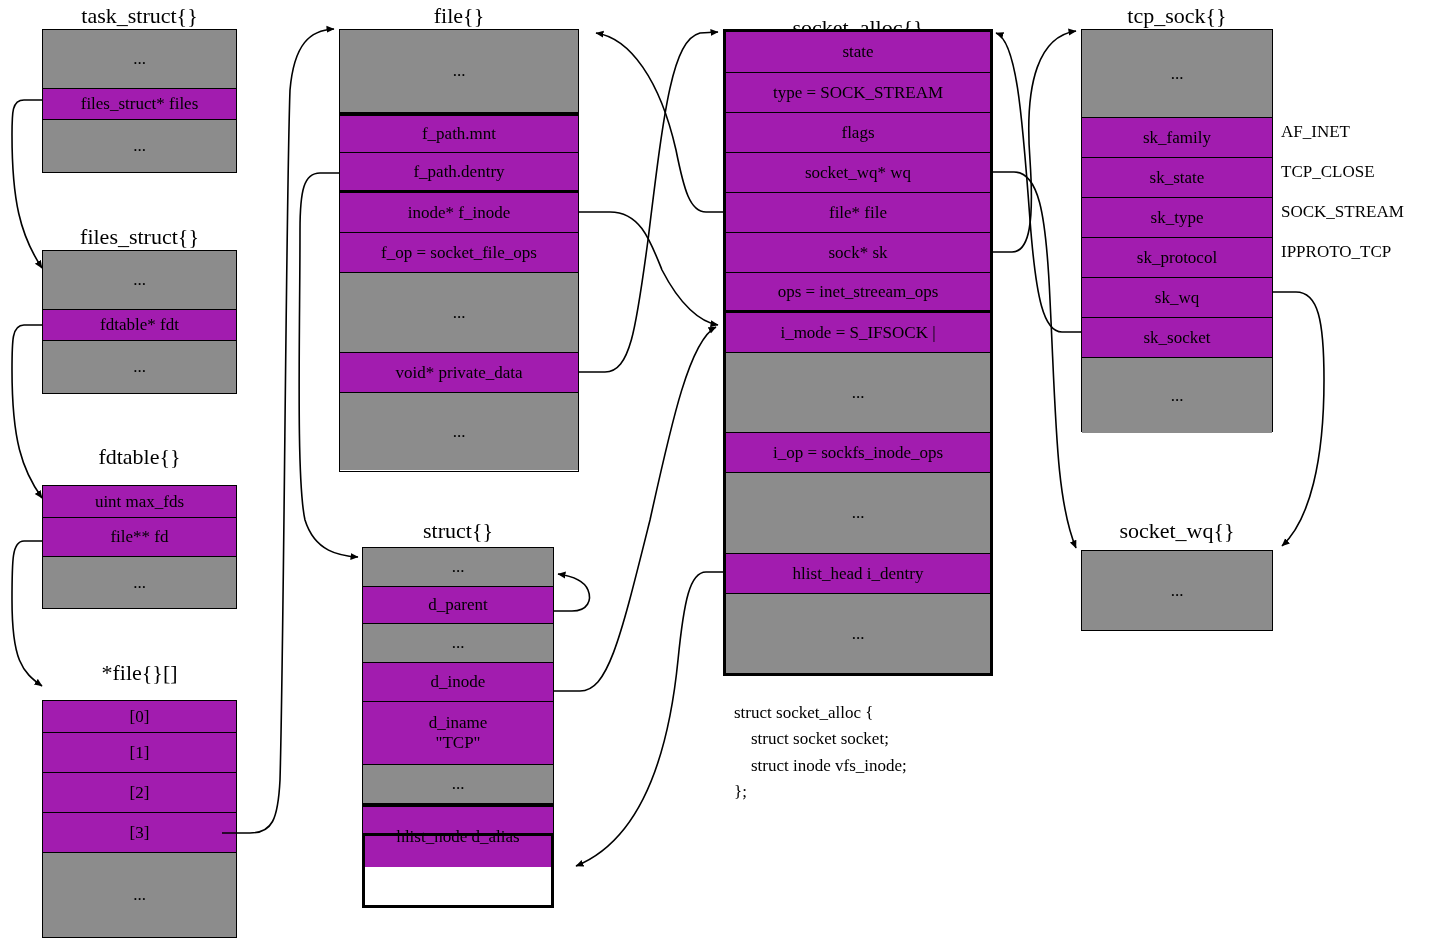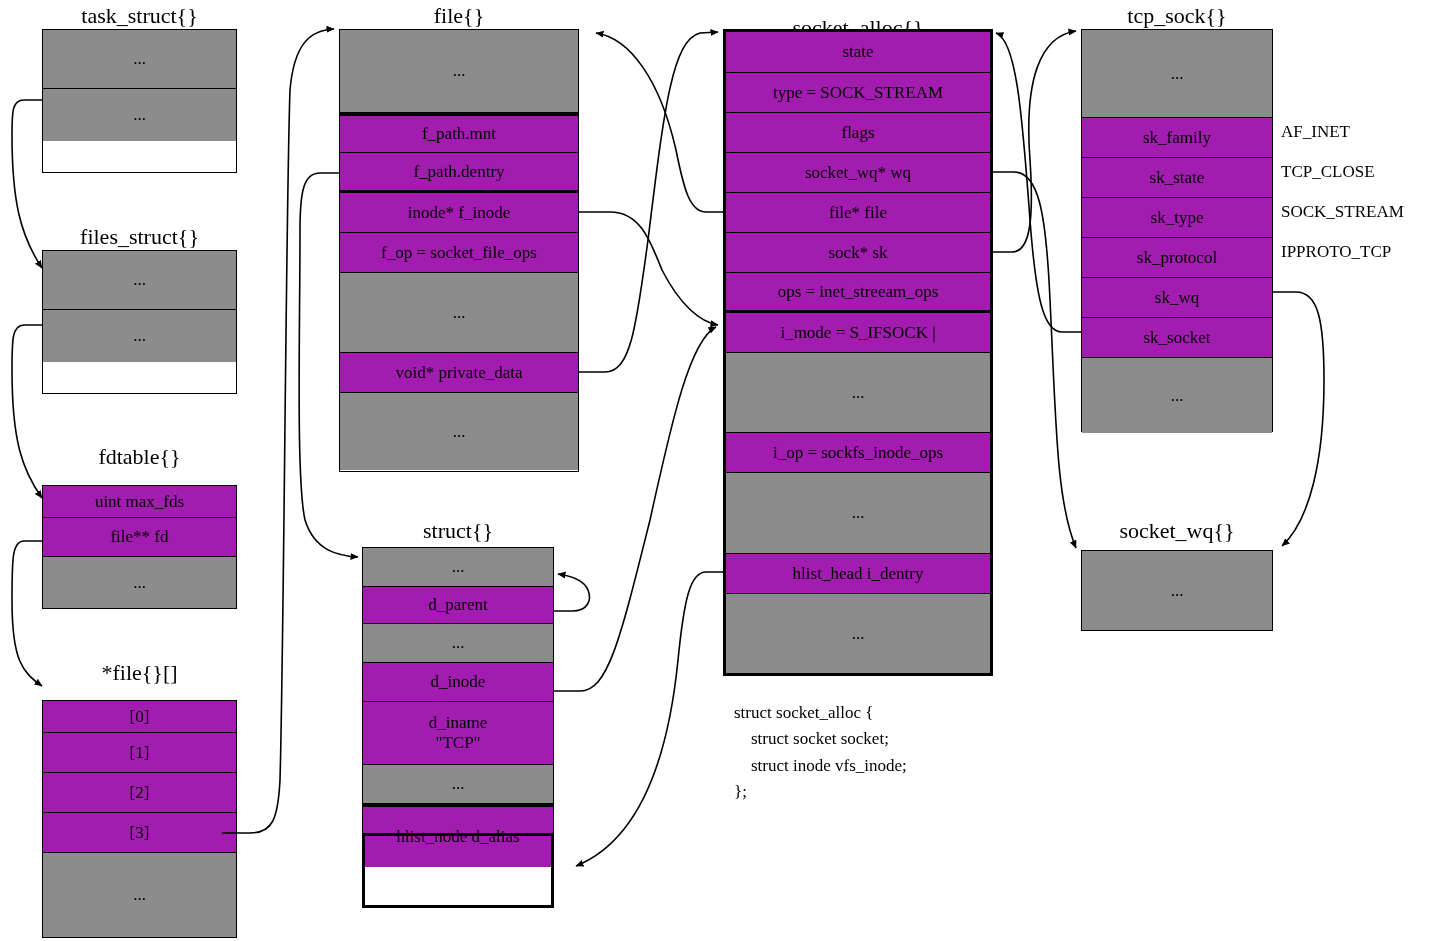--- a/index.html
+++ b/index.html
@@ -90,25 +90,27 @@
   <div class="struct-title" style="left:42px; top:444px; width:195px;">fdtable{}</div>
   <div class="struct-title" style="left:42px; top:660px; width:195px;">*file{}[]</div>
   <div class="struct-title" style="left:339px; top:3px; width:240px;">file{}</div>
   <div class="struct-title" style="left:362px; top:518px; width:192px;">struct{}</div>
   <div class="struct-title" style="left:723px; top:3px; width:270px;margin-top:12px;">socket_alloc{}</div>
   <div class="struct-title" style="left:1081px; top:3px; width:192px;">tcp_sock{}</div>
   <div class="struct-title" style="left:1081px; top:518px; width:192px;">socket_wq{}</div>
 
   <div class="box" style="left:42px; top:29px; width:195px; height:144px;">
     <div class="row gray" style="height:59px;">...</div>
+    <div class="row" style="height:31px;">files_struct* files</div>
     <div class="row gray" style="height:52px;">...</div>
   </div>
 
   <div class="box" style="left:42px; top:250px; width:195px; height:144px;">
     <div class="row gray" style="height:59px;">...</div>
+    <div class="row" style="height:31px;">fdtable* fdt</div>
     <div class="row gray" style="height:52px;">...</div>
   </div>
 
   <div class="box" style="left:42px; top:485px; width:195px; height:124px;">
     <div class="row" style="height:32px;">uint max_fds</div>
     <div class="row" style="height:39px;">file** fd</div>
     <div class="row gray" style="height:51px;">...</div>
   </div>
 
   <div class="box" style="left:42px; top:700px; width:195px; height:238px;">

